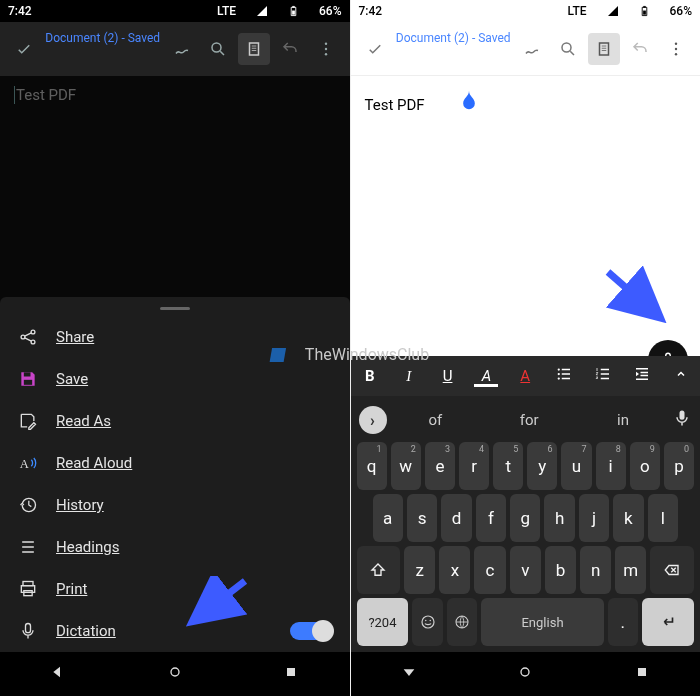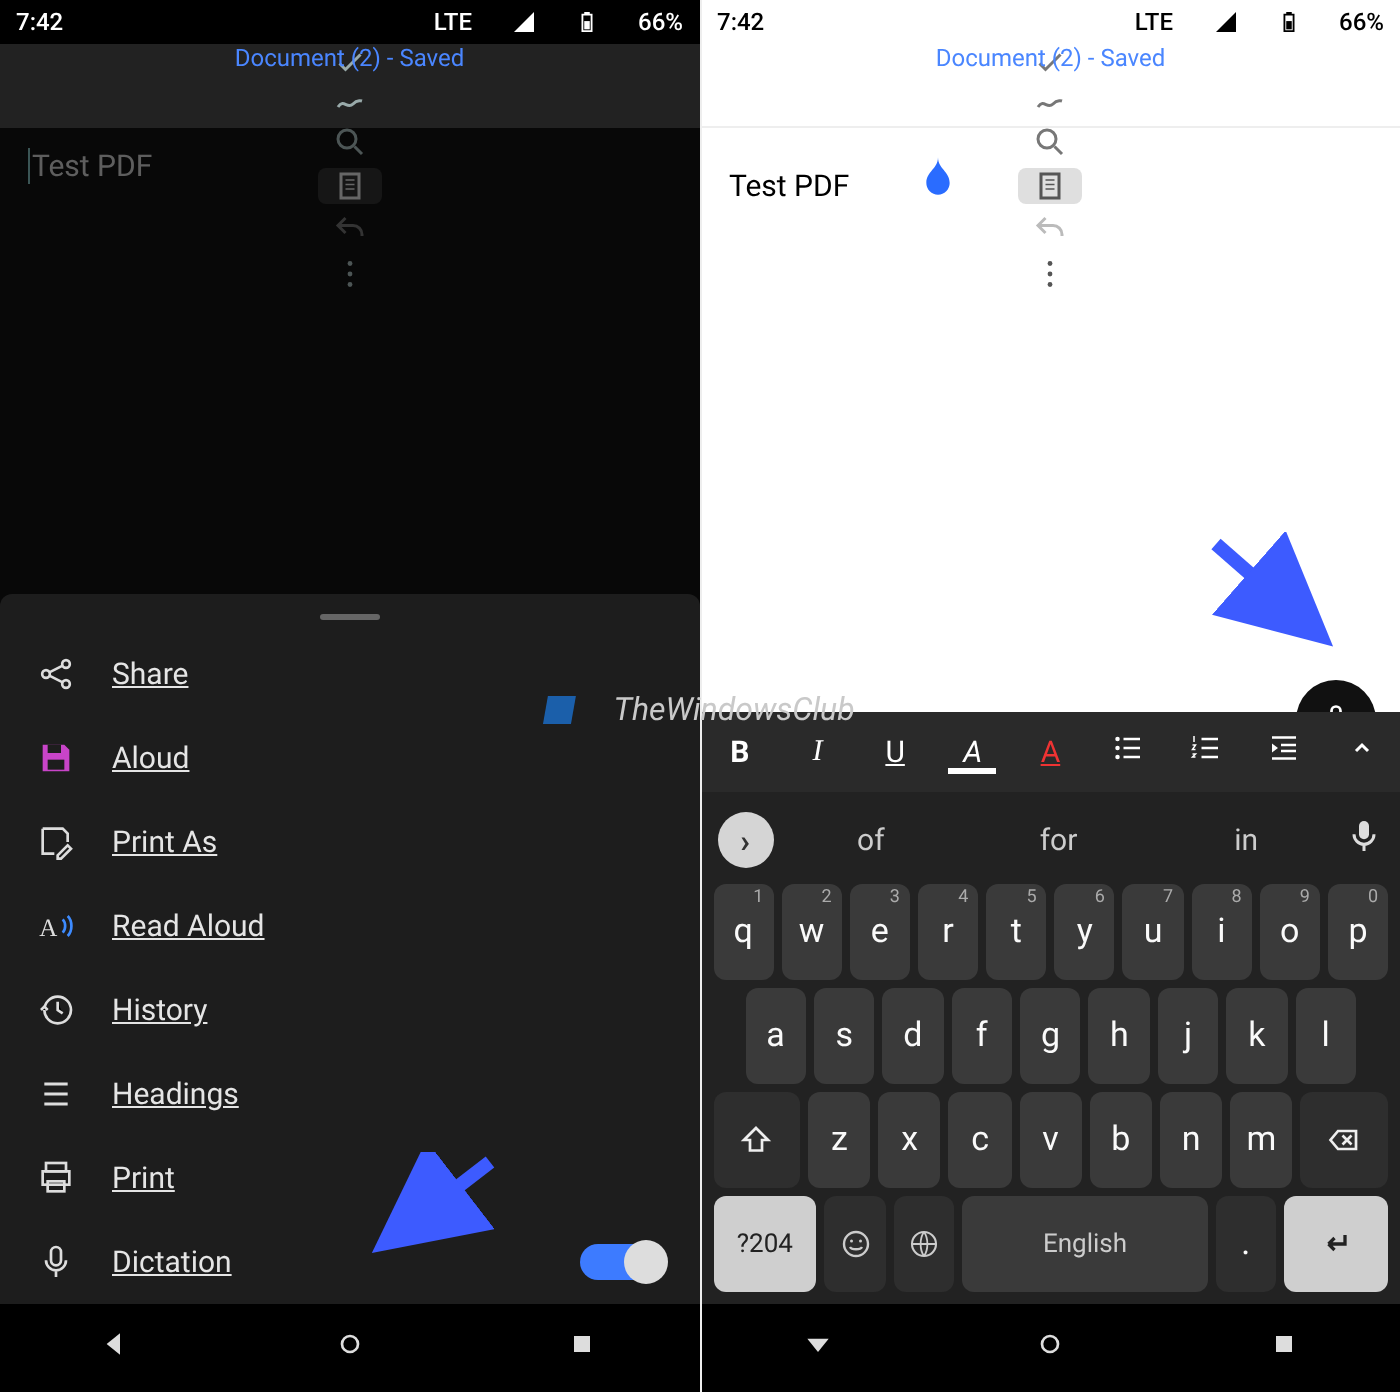--- a/index.html
+++ b/index.html
@@ -23,25 +23,24 @@
     padding: 0 8px;
     font-size: 12px; font-weight: 500;
     color: #fff;
     background: #000;
   }
   .statusbar.light { color:#000; background:#fff; }
   .status-right { margin-left:auto; display:flex; align-items:center; gap:20px; }
 
   
   .appheader {
-    height: 42px;
+    height: 54px;
     display:flex; align-items:center;
     padding: 0 8px;
     gap:4px;
-    flex-direction:column;
   }
   .appheader.dark  { background:#222; color:#d5d5d5; }
   .appheader.light { background:#fff; color:#555; border-bottom:1px solid #eee;}
   .doc-title {
     flex:1;
     text-align:center;
     font-size:12px;
     color:#4a86ff;
     margin-top:-22px;
   }
@@ -155,21 +154,21 @@
   .arrow {
     position:absolute;
     pointer-events:none;
   }
   .arrow svg { width:100%; height:100%; }
 
   
   .watermark {
     position:absolute; left:50%; top:345px; transform:translateX(-50%);
     color:#c9c9c9; font-size:16px; display:flex; align-items:center; gap:20px;
-    z-index:5; background:transparent;font-style:italic;
+    z-index:5; background:transparent;
   }
   .watermark .wm-sq { width:14px;height:14px;background:#1b5faa; display:inline-block; transform:skewX(-10deg);}
 </style>
 </head>
 <body>
 
 <div class="pane pane-left">
   <div class="statusbar">
     <span>7:42</span>
     <span class="status-right">
@@ -238,28 +237,28 @@
           <path stroke="#ddd" stroke-width="1.6" d="M8 11l8-4M8 13l8 4"></path>
         </svg>
       <span>Share</span>
     </div>
     <div class="menu-item">
       <svg viewBox="0 0 24 24">
           <path fill="#c844c8" d="M4 4h13l3 3v13H4z"></path>
           <rect x="7" y="4" width="8" height="5" fill="#1d1d1d"></rect>
           <rect x="7" y="13" width="10" height="6" fill="#1d1d1d"></rect>
         </svg>
-      <span>Aloud</span>
+      <span>Save</span>
     </div>
     <div class="menu-item">
       <svg viewBox="0 0 24 24">
           <path fill="none" stroke="#ddd" stroke-width="1.6" d="M4 4h12l3 3v5M4 4v15h7"></path>
           <path fill="none" stroke="#ddd" stroke-width="1.6" d="M13 20l6-6 2 2-6 6h-2z"></path>
         </svg>
-      <span>Print As</span>
+      <span>Read As</span>
     </div>
     <div class="menu-item">
       <svg viewBox="0 0 24 24">
           <text x="2" y="18" font-size="15" fill="#ddd" font-family="serif">A</text>
           <path fill="none" stroke="#3d8bff" stroke-width="1.6" d="M16 8c2 2 2 6 0 8M19 6c3 3 3 9 0 12"></path>
         </svg>
       <span>Read Aloud</span>
     </div>
     <div class="menu-item">
       <svg viewBox="0 0 24 24">

